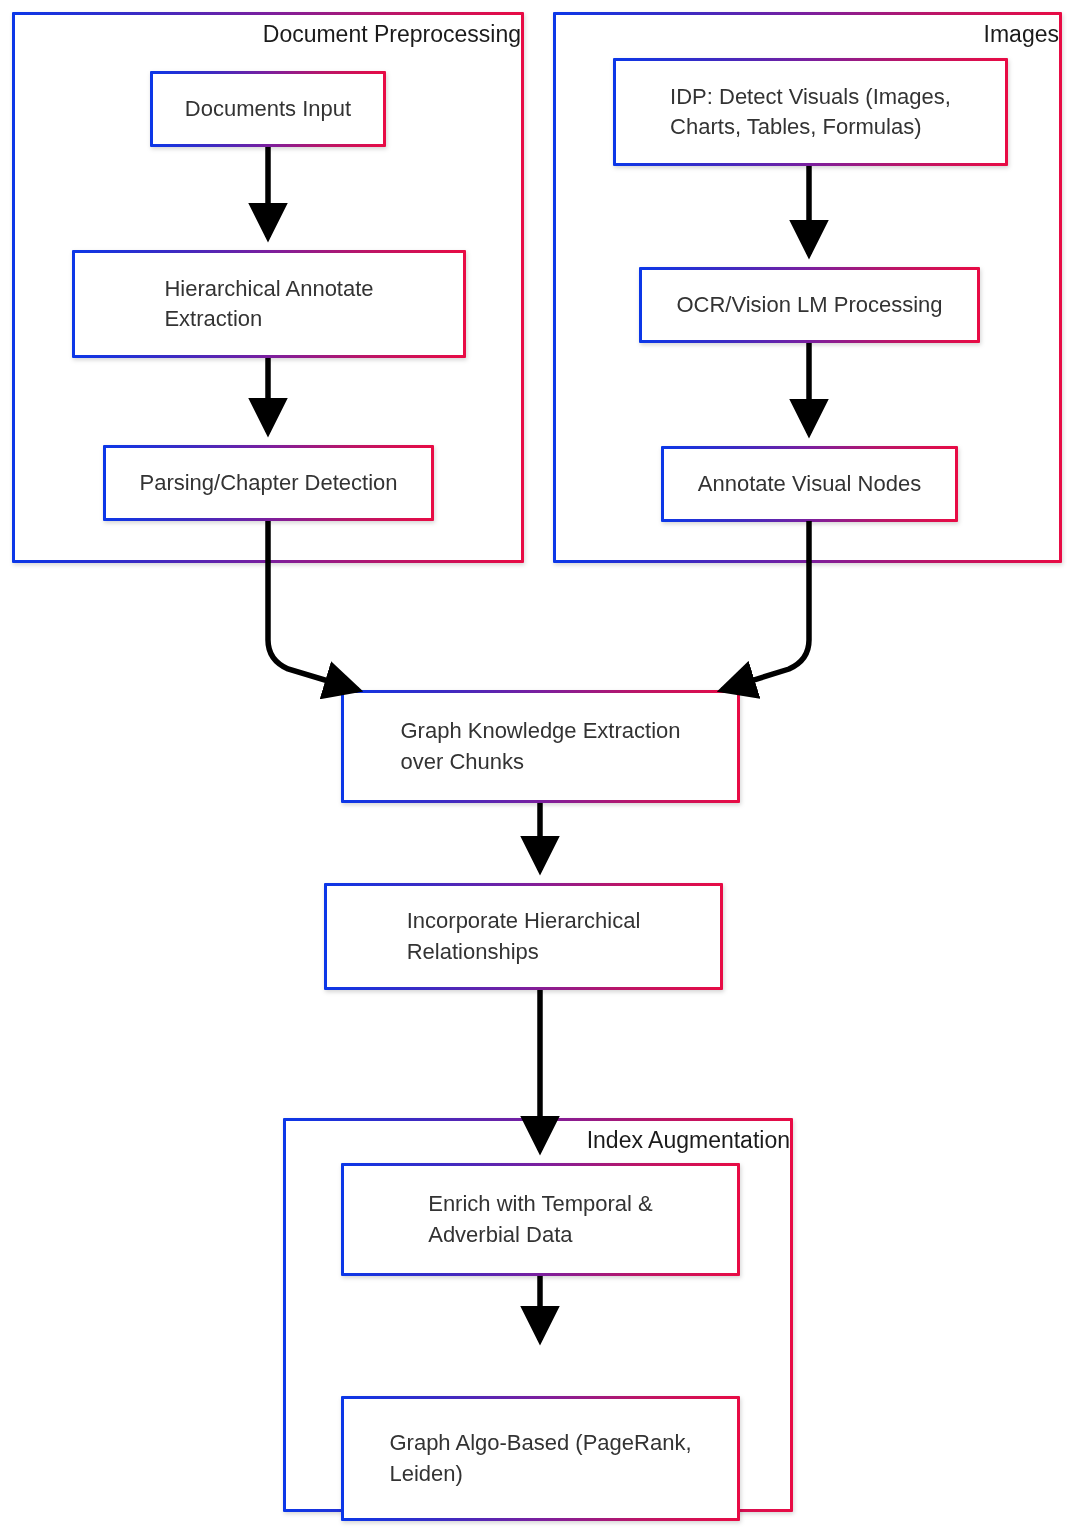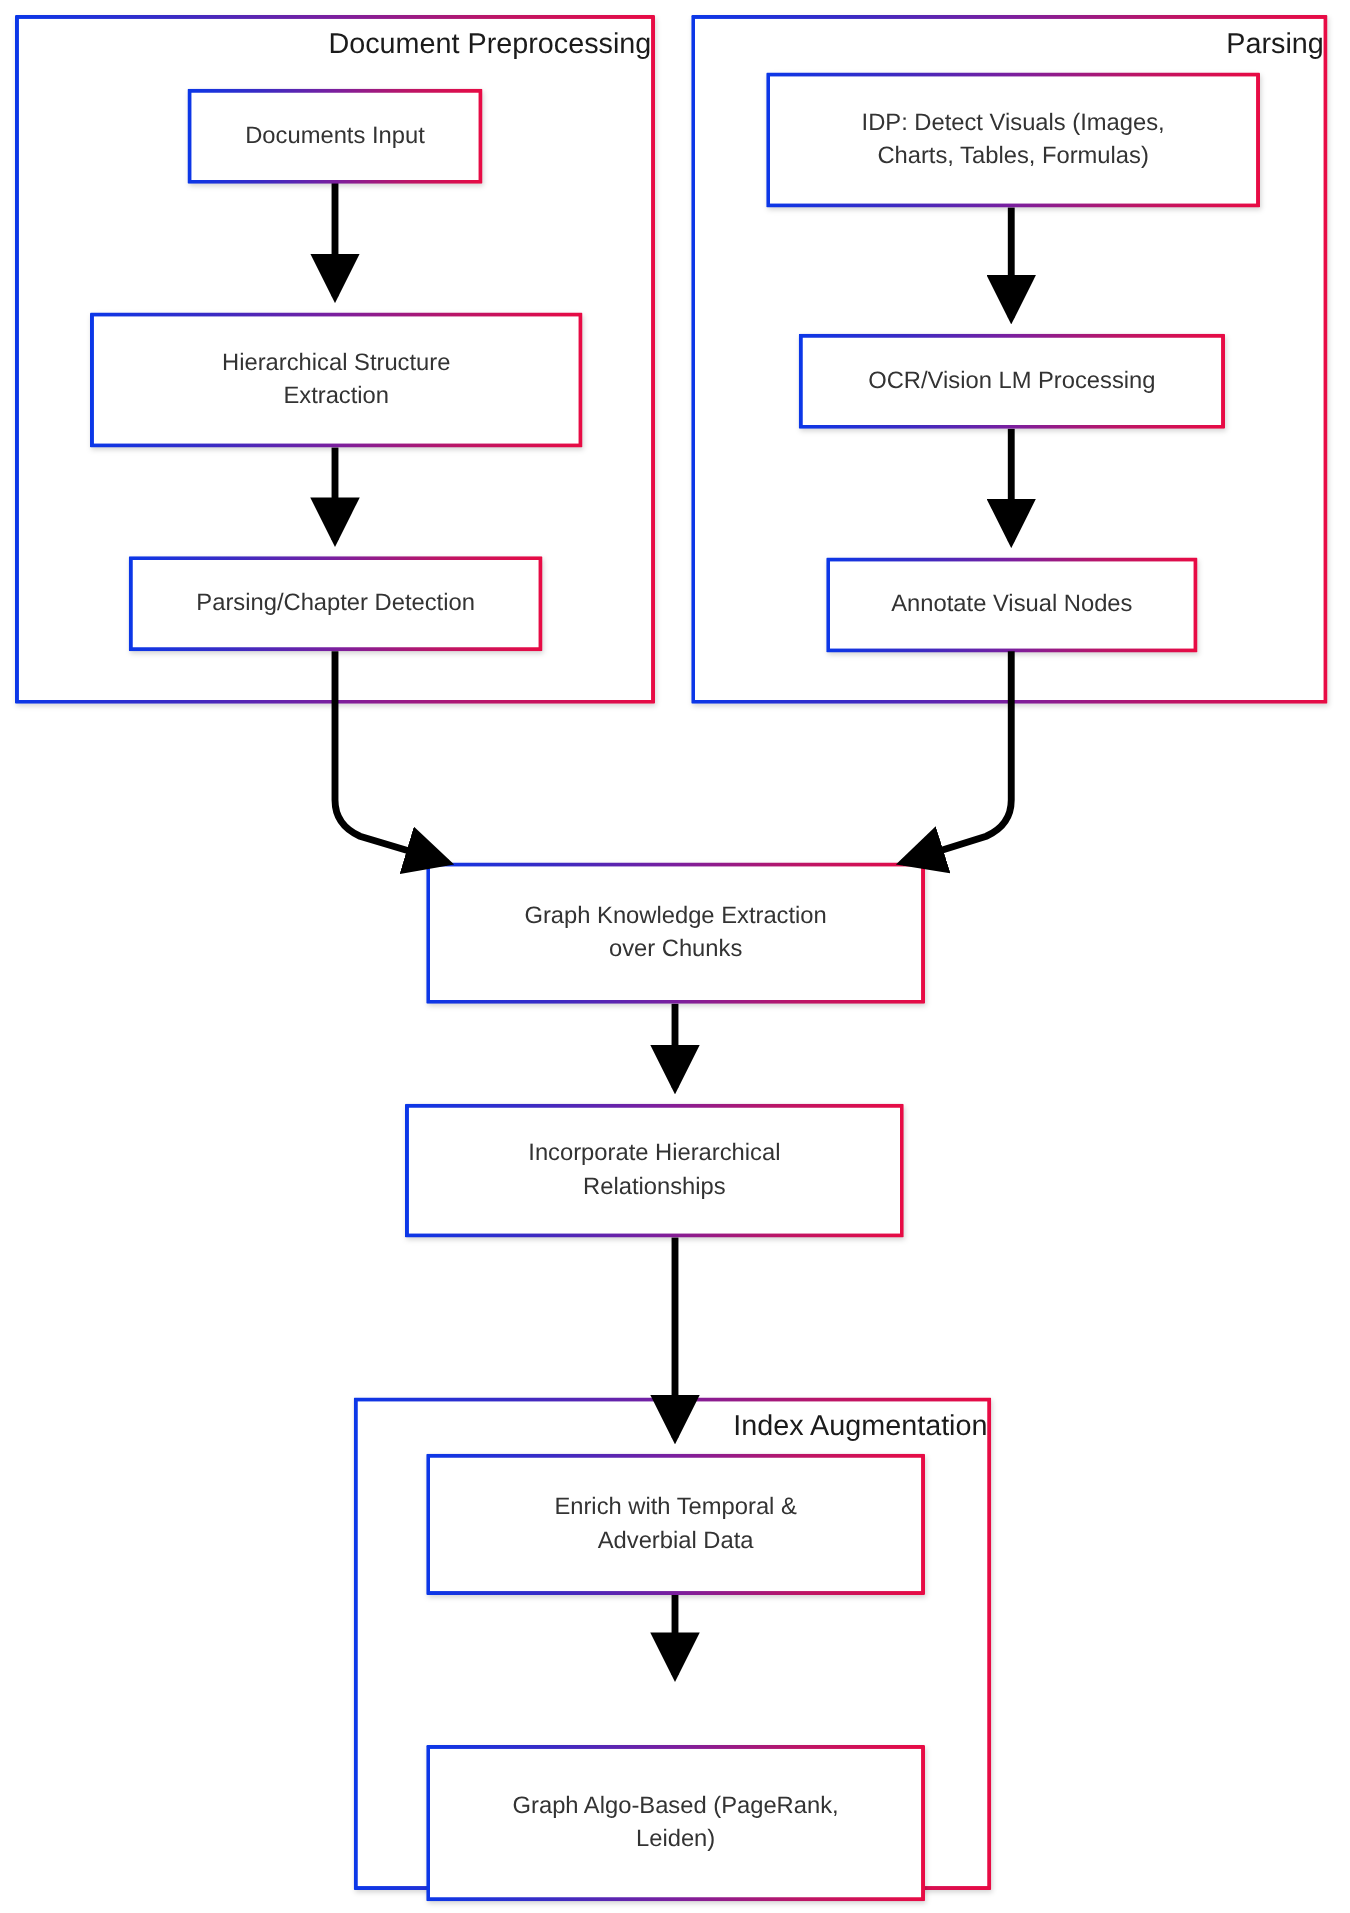--- a/index.html
+++ b/index.html
@@ -55,23 +55,23 @@
       linear-gradient(90deg, #0b37e8 0%, #3a2bc4 25%, #7b1f9e 50%, #bc1566 75%, #e80b44 100%);
     background-origin: border-box;
     background-clip: padding-box, border-box;
     display: flex;
     align-items: center;
     justify-content: center;
     filter: drop-shadow(1px 2px 2px rgba(0,0,0,0.17));
     z-index: 5;
   }
   .node-label {
-    font-size: 19px;
+    font-size: 22px;
     color: #333333;
-    text-align: center;
+    text-align: left;
     line-height: 1.38;
     padding: 0 10px;
     white-space: pre-line;
   }
   
   #edges {
     position: absolute;
     top: 0; left: 0;
     width: 1080px;
     height: 1530px;
@@ -112,34 +112,34 @@
     <path d="M 540,990 L 540,1150" stroke="#000000" stroke-width="5.5" fill="none" marker-end="url(#arrow)"></path>
 
     <path d="M 540,1276 L 540,1340" stroke="#000000" stroke-width="5.5" fill="none" marker-end="url(#arrow)"></path>
   </svg>
 
   <div class="cluster" style="left:12px; top:12px; width:512px; height:551px;">
     <div class="cluster-label">Document Preprocessing</div>
   </div>
 
   <div class="cluster" style="left:553px; top:12px; width:509px; height:551px;">
-    <div class="cluster-label">Parsing</div>
+    <div class="cluster-label">Images</div>
   </div>
 
 
   <div class="cluster" style="left:283px; top:1118px; width:510px; height:394px;">
     <div class="cluster-label">Index Augmentation</div>
   </div>
 
   <div class="node" style="left:150px; top:71px; width:236px; height:76px;">
     <div class="node-label">Documents Input</div>
   </div>
 
   <div class="node" style="left:72px; top:250px; width:394px; height:108px;">
-    <div class="node-label">Hierarchical Structure
+    <div class="node-label">Hierarchical Annotate
 Extraction</div>
   </div>
 
   <div class="node" style="left:103px; top:445px; width:331px; height:76px;">
     <div class="node-label">Parsing/Chapter Detection</div>
   </div>
 
   <div class="node" style="left:613px; top:58px; width:395px; height:108px;">
     <div class="node-label">IDP: Detect Visuals (Images,
 Charts, Tables, Formulas)</div>

